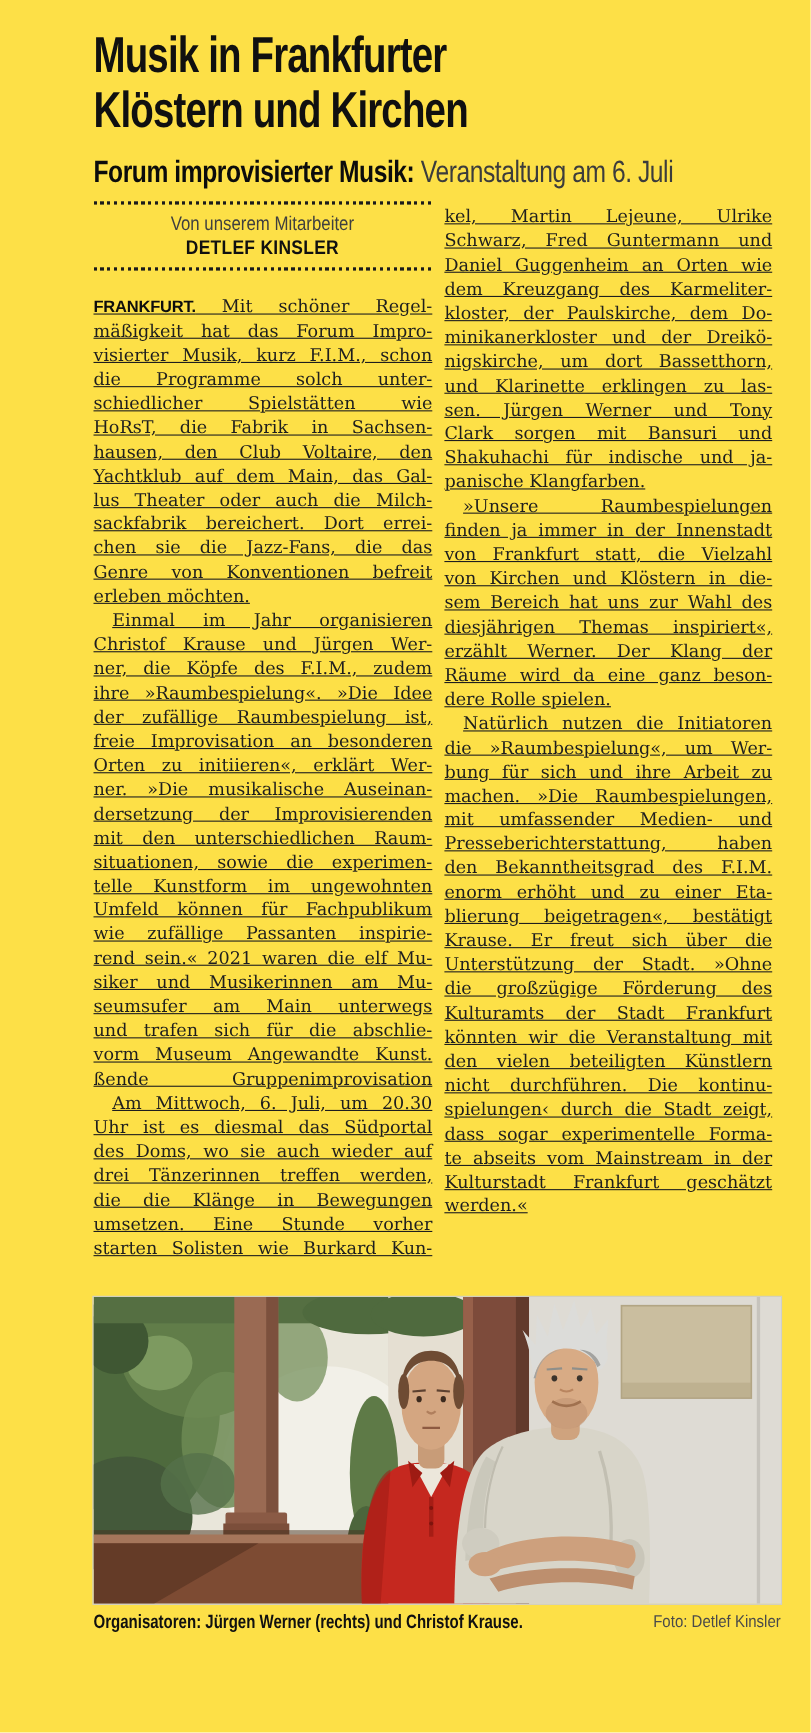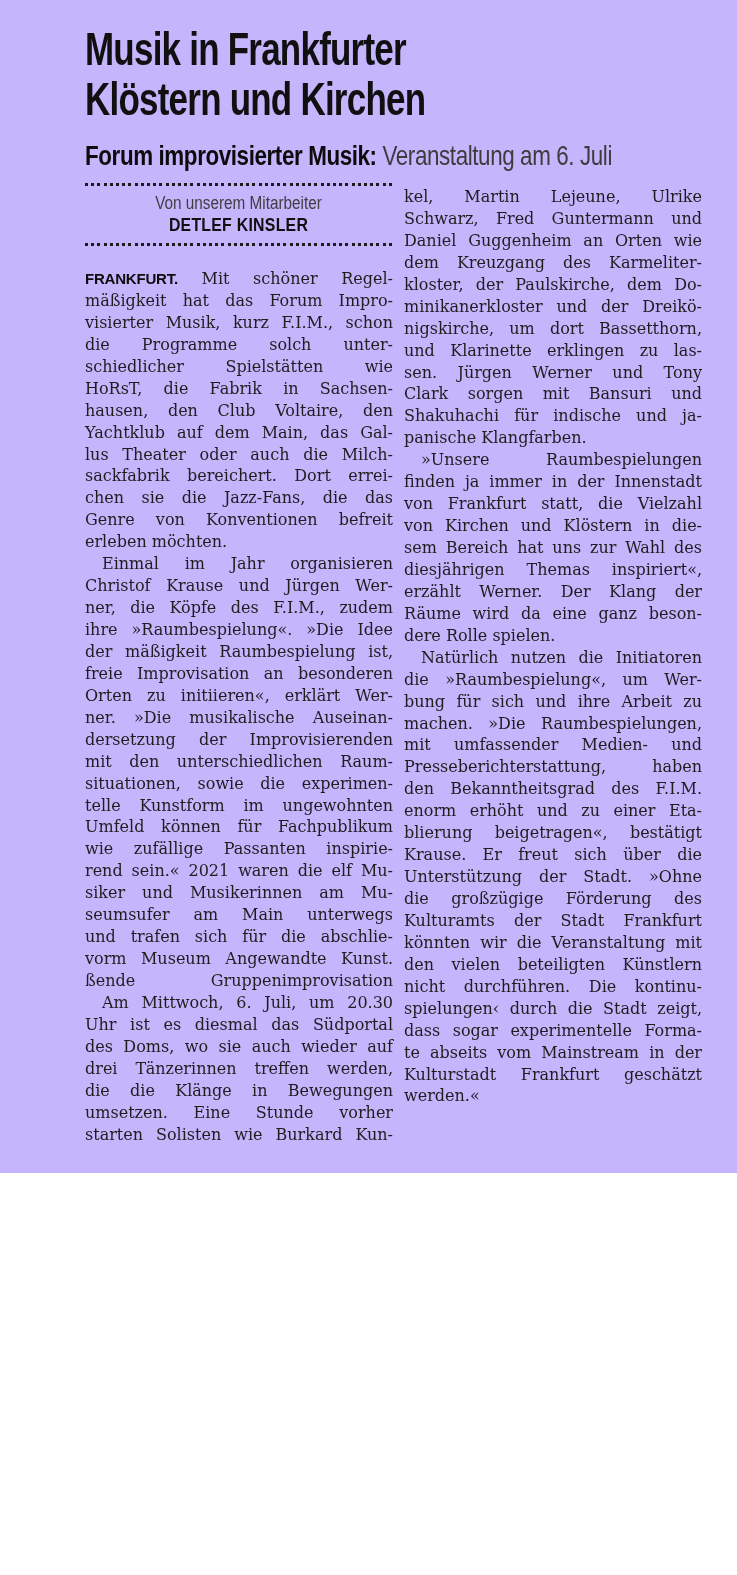--- a/index.html
+++ b/index.html
@@ -1,17 +1,17 @@
 <!DOCTYPE html>
 <html><head>
 <meta charset="utf-8">
 <style>
   html,body { margin:0; padding:0; background:#ffffff; }
   .page {
-    position:relative; width:737px; height:1173px; background:#c4b5fd;
+    position:relative; width:737px; height:1575px; background:#fde047;
     font-family:"Liberation Sans", sans-serif; overflow:hidden;
   }
   
   .headline { position:absolute; left:85px; top:24px; color:#101010; }
   .hl-line {
     font-weight:bold; font-size:46px; line-height:50px; letter-spacing:-1px;
     white-space:nowrap; transform:scaleX(0.76); transform-origin:0 50%;
   }
   
   .subhead {
@@ -26,21 +26,21 @@
     height:3px;
     background-image:repeating-linear-gradient(90deg,#1b1b1b 0 3px,transparent 3px 6.2px);
   }
   .byline .prefix { margin-top:6px; font-size:18px; line-height:22px; color:#3f3f3f;
     transform:scaleX(0.85); }
   .byline .author { font-size:18px; line-height:22px; font-weight:bold; color:#101010;
     letter-spacing:0.3px; margin-bottom:7px; transform:scaleX(0.88); }
   
   .col {
     position:absolute; font-family:"DejaVu Serif", serif;
-    font-size:16px; color:#1e1e1e;
+    font-size:16px; color:#1e1e1e;text-decoration:underline;
   }
   .col1 { left:85px; top:268px; width:308px; }
   .col2 { left:404px; top:186px; width:298px; }
   .bl { height:21.95px; line-height:21.95px; text-align:justify; text-align-last:justify; white-space:nowrap; }
   .bl.end { text-align-last:left; }
   .bl.ind { text-indent:17px; }
   .leadin {
     font-family:"Liberation Sans", sans-serif; font-weight:bold;
     font-size:15px; letter-spacing:-0.2px; color:#0d0d0d;
   }
@@ -90,21 +90,21 @@
       <div class="bl">Yachtklub auf dem Main, das Gal-</div>
       <div class="bl">lus Theater oder auch die Milch-</div>
       <div class="bl">sackfabrik bereichert. Dort errei-</div>
       <div class="bl">chen sie die Jazz-Fans, die das</div>
       <div class="bl">Genre von Konventionen befreit</div>
       <div class="bl end">erleben möchten.</div>
       <div class="bl ind">Einmal im Jahr organisieren</div>
       <div class="bl">Christof Krause und Jürgen Wer-</div>
       <div class="bl">ner, die Köpfe des F.I.M., zudem</div>
       <div class="bl">ihre »Raumbespielung«. »Die Idee</div>
-      <div class="bl">der mäßigkeit Raumbespielung ist,</div>
+      <div class="bl">der zufällige Raumbespielung ist,</div>
       <div class="bl">freie Improvisation an besonderen</div>
       <div class="bl">Orten zu initiieren«, erklärt Wer-</div>
       <div class="bl">ner. »Die musikalische Auseinan-</div>
       <div class="bl">dersetzung der Improvisierenden</div>
       <div class="bl">mit den unterschiedlichen Raum-</div>
       <div class="bl">situationen, sowie die experimen-</div>
       <div class="bl">telle Kunstform im ungewohnten</div>
       <div class="bl">Umfeld können für Fachpublikum</div>
       <div class="bl">wie zufällige Passanten inspirie-</div>
       <div class="bl">rend sein.« 2021 waren die elf Mu-</div>

